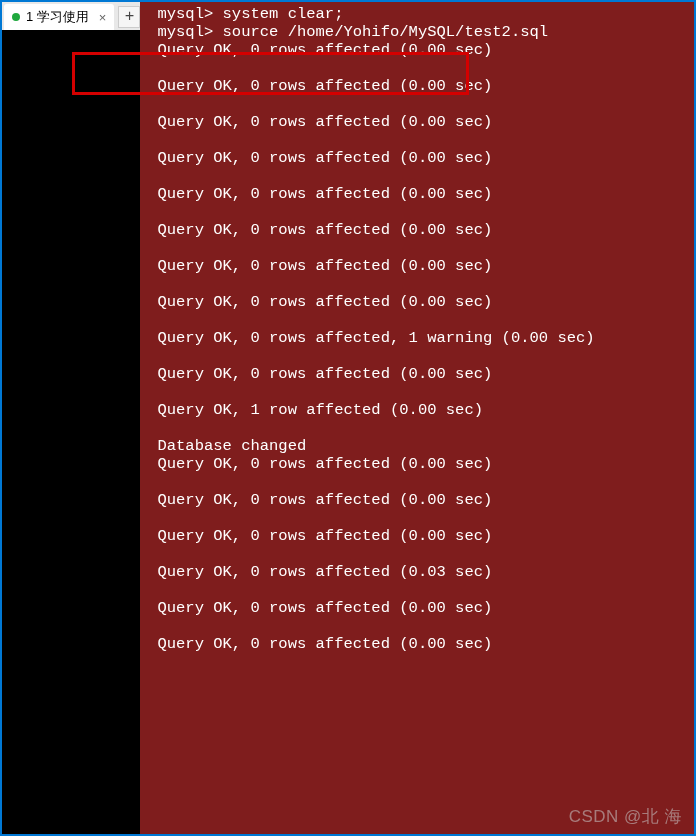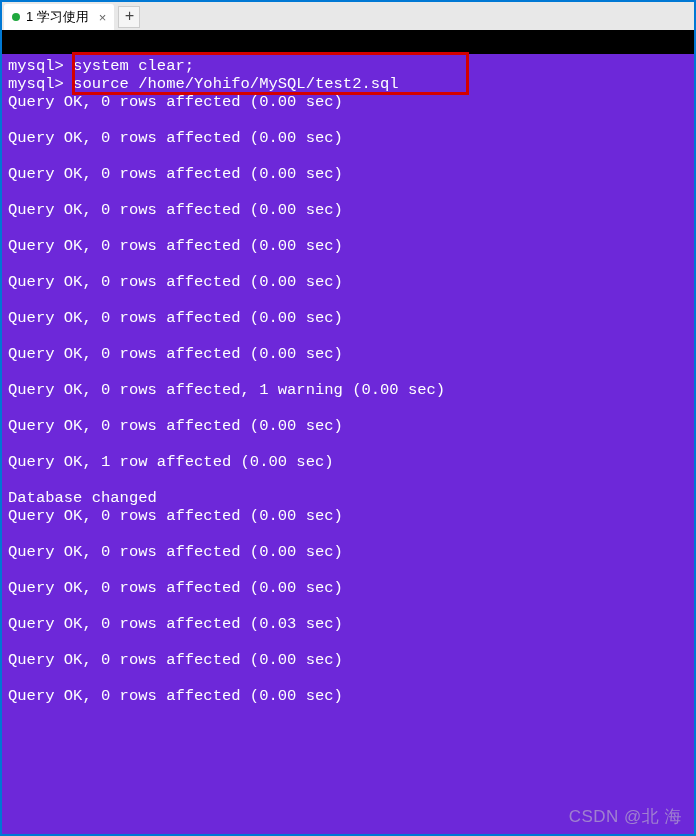--- a/index.html
+++ b/index.html
@@ -16,21 +16,20 @@
       position: relative;
     }
     .window {
       position: absolute;
       top: 2px;
       left: 2px;
       right: 2px;
       bottom: 2px;
       background: #000;
       display: flex;
-      flex-direction: column;
     }
     .tab-bar {
       background: #e8e8e8;
       height: 28px;
       display: flex;
       align-items: flex-end;
       padding-left: 2px;
       gap: 2px;
     }
     .tab {
@@ -66,29 +65,28 @@
       font-size: 16px;
       color: #444;
       background: #f5f5f5;
       border: 1px solid #ccc;
       margin-bottom: 2px;
       margin-left: 2px;
       cursor: pointer;
     }
     .terminal {
       flex: 1;
-      background: #6d28d9;
+      background: #7f1d1d;
       color: #fff;
       font-size: 15.5px;
       line-height: 1.15;
-      padding: 4px 6px;
+      padding: 4px 17px;
       white-space: pre;
       overflow: hidden;
       position: relative;
-      margin-top: 24px;
     }
     .terminal-line {
       min-height: 18px;
     }
     .highlight-box {
       position: absolute;
       border: 3px solid #d40000;
       top: 52px;
       left: 72px;
       width: 397px;

